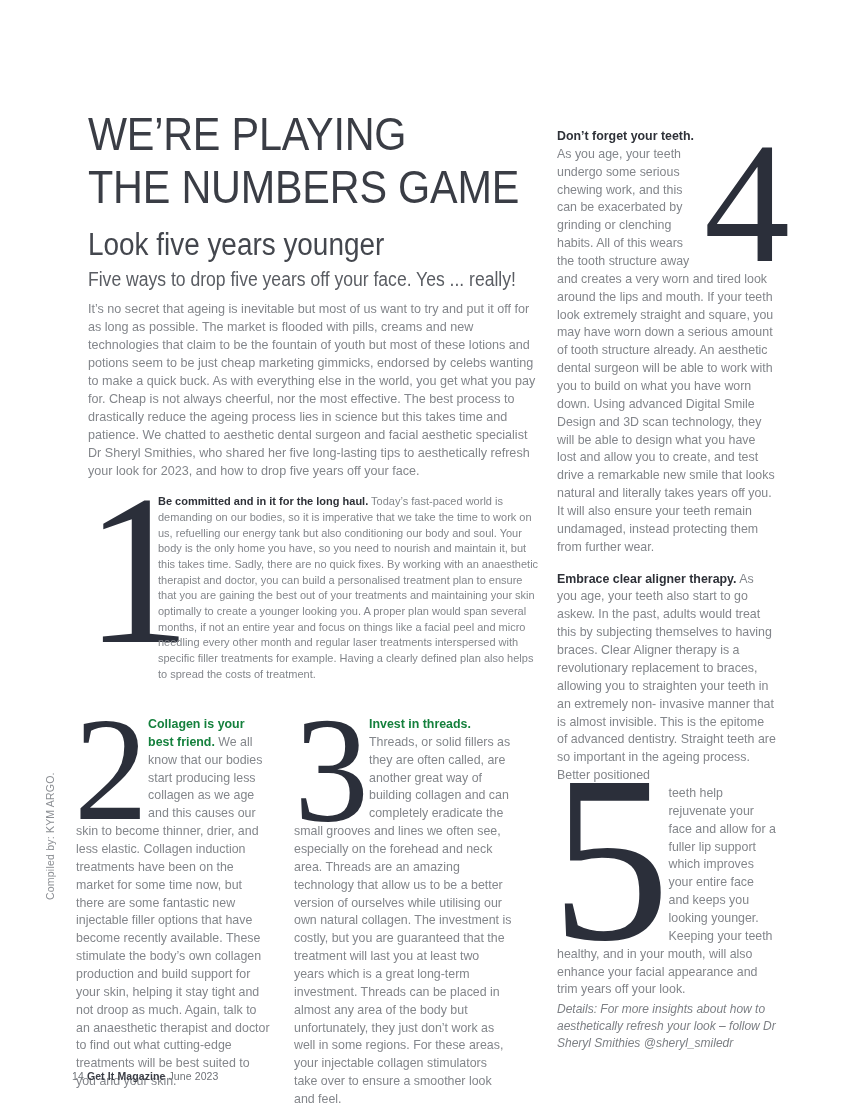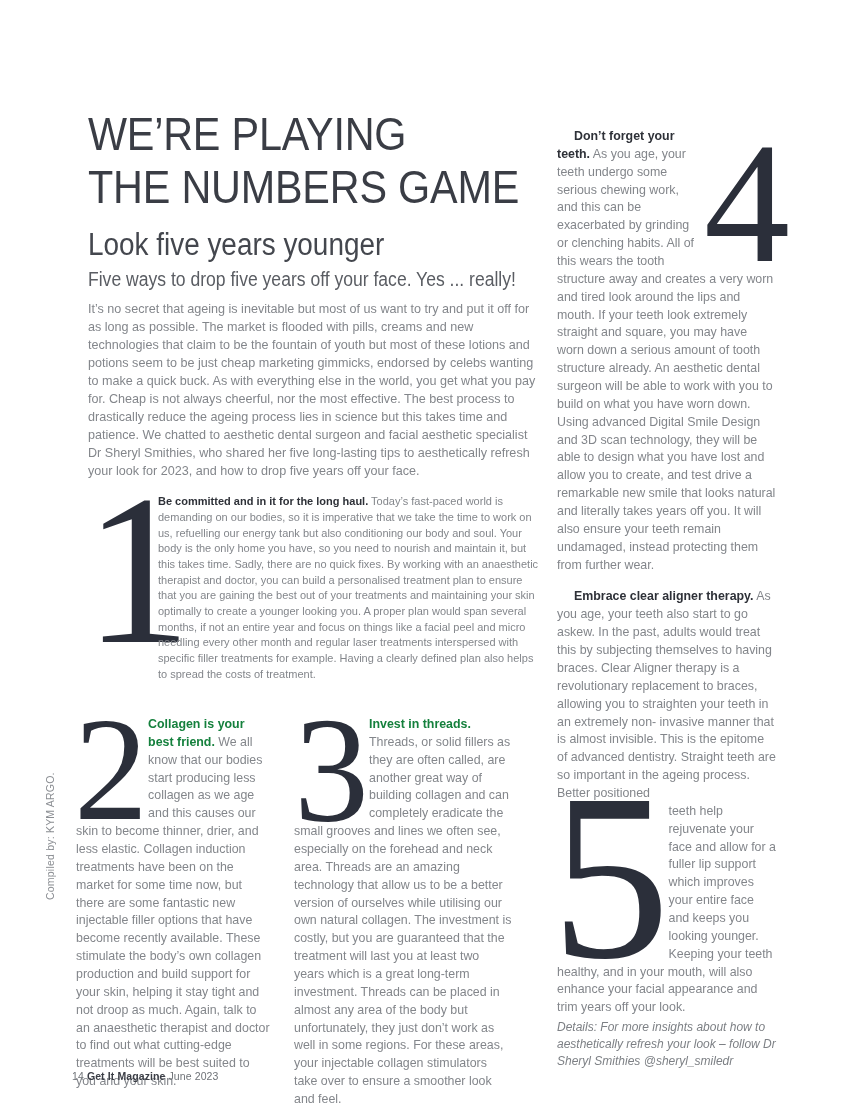--- a/index.html
+++ b/index.html
@@ -150,21 +150,21 @@
   
   .right-col {
     position: absolute;
     left: 557px;
     top: 128px;
     width: 220px;
     font-size: 12.4px;
     line-height: 1.44;
     color: #83868b;
   }
-  .right-col b { color: #2e3138; font-weight: 700; margin-left: 17px; }
+  .right-col b { color: #2e3138; font-weight: 700; }
 
   .sec4 { position: relative; }
   .num4 {
     font-family: "Liberation Serif", "DejaVu Serif", serif;
     color: #2b2f3a;
     font-size: 172px;
     line-height: 0.72;
     float: right;
     margin: 14px -6px 0 8px;
     shape-outside: inset(0);

